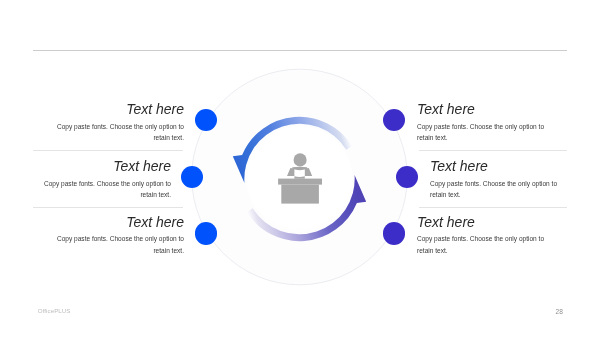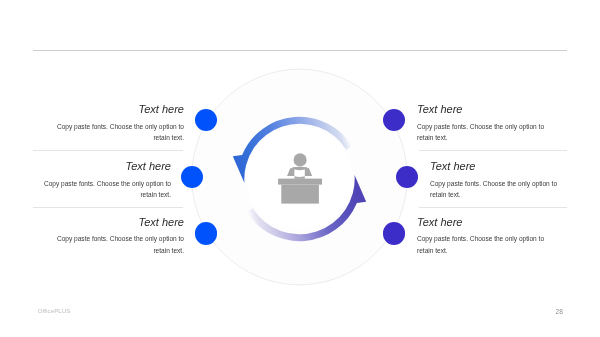--- a/index.html
+++ b/index.html
@@ -1,21 +1,21 @@
 <!DOCTYPE html>
 <html><head>
 <meta charset="utf-8">
 <style>
   html,body{margin:0;padding:0;}
   body{width:600px;height:337px;background:#ffffff;font-family:"Liberation Sans",sans-serif;overflow:hidden;-webkit-font-smoothing:antialiased;}
   .slide{position:relative;width:600px;height:337px;background:#fff;}
   .toprule{position:absolute;left:33.1px;top:50.1px;width:534.1px;height:1.3px;background:#cdcdcd;}
   .divider{position:absolute;height:1px;background:#e4e4e4;}
   .blk{position:absolute;}
-  .blk .h{font-style:italic;font-size:11px;color:#2a2a2a;line-height:11px;white-space:nowrap;}
+  .blk .h{font-style:italic;font-size:14px;color:#2a2a2a;line-height:11px;white-space:nowrap;}
   .blk .p{font-size:6.55px;color:#3a3a3a;line-height:11.3px;margin-top:5.3px;}
   .left{text-align:right;}
   .right{text-align:left;}
   .dot{position:absolute;border-radius:50%;}
   .gfx{position:absolute;left:0;top:0;}
   .footer-left{position:absolute;left:37.8px;top:307.3px;font-size:6.2px;color:#bdbdbd;letter-spacing:0.05px;}
   .footer-right{position:absolute;left:555.5px;top:307.6px;font-size:6.6px;color:#8f8f8f;}
 </style>
 </head>
 <body>

